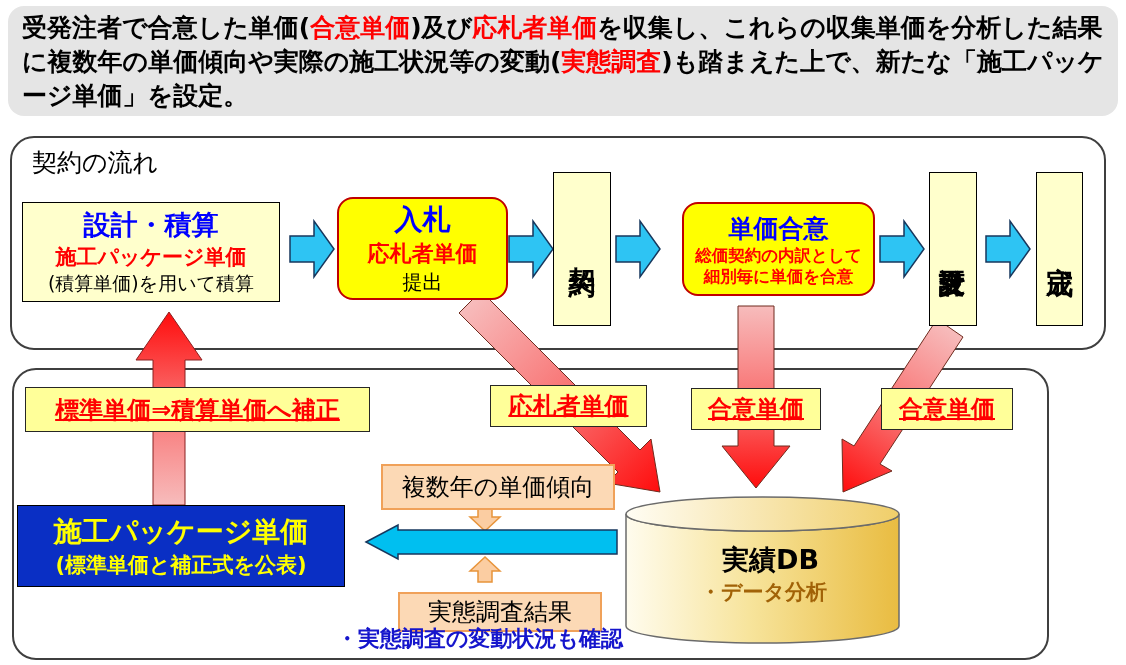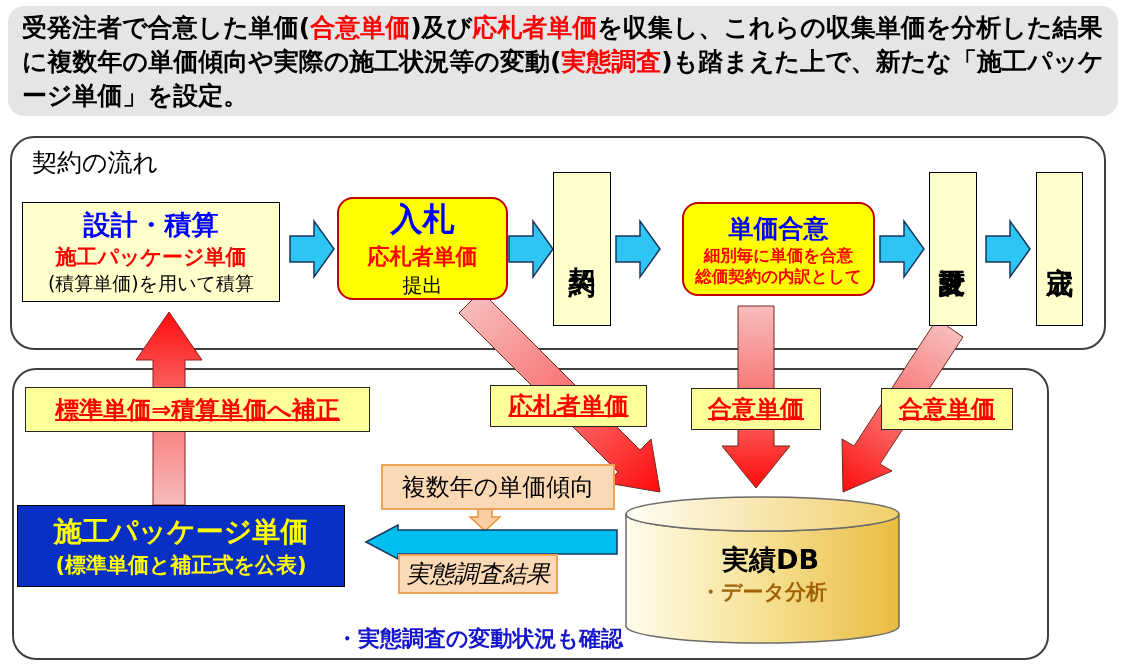--- a/index.html
+++ b/index.html
@@ -29,21 +29,21 @@
   .t-blue { color:#0000FF; font-weight:700; }
   .t-red  { color:#FF0000; font-weight:700; }
   .t-black{ color:#000; }
   .vert { writing-mode:vertical-rl; text-orientation:upright; font-weight:700; color:#000; letter-spacing:4px; }
 
   .box-design { left:22px; top:202px; width:258px; height:100px; }
   .box-design .l1 { font-size:27px; }
   .box-design .l2 { font-size:21px; }
   .box-design .l3 { font-size:19px; }
   .box-bid { left:337px; top:197px; width:171px; height:103px; }
-  .box-bid .l1 { font-size:32px; }
+  .box-bid .l1 { font-size:28px; }
   .box-bid .l2 { font-size:22px; }
   .box-bid .l3 { font-size:20px; }
   .box-contract { left:553px; top:172px; width:58px; height:154px; font-size:27px; }
   .box-agree { left:682px; top:202px; width:193px; height:94px; }
   .box-agree .l1 { font-size:25px; }
   .box-agree .l2 { font-size:16.5px; font-weight:600; line-height:21px; }
   .box-change { left:929px; top:172px; width:48px; height:154px; font-size:26px; letter-spacing:1px; }
   .box-done { left:1036px; top:172px; width:47px; height:154px; font-size:27px; }
 
   
@@ -59,21 +59,21 @@
   .package-box { position:absolute; left:17px; top:505px; width:328px; height:82px;
     background:#0A2FC4; border:1.5px solid #000; color:#FFFF00; text-align:center;
     display:flex; flex-direction:column; justify-content:center; }
   .package-box .l1 { font-size:28px; font-weight:700; }
   .package-box .l2 { font-size:21px; font-weight:700; }
 
   
   .orange-box { position:absolute; background:#FCD9B5; border:2px solid #F0A159; color:#000;
     display:flex; align-items:center; justify-content:center;margin-left:8px; }
   .box-trend { left:373px; top:464px; width:234px; height:46px; font-size:24px; }
-  .box-survey { left:390px; top:554px; width:160px; height:40px; font-size:24px;font-style:italic; }
+  .box-survey { left:390px; top:592px; width:204px; height:40px; font-size:24px; }
 
   .note-blue { position:absolute; left:336px; top:624px; font-size:22px; font-weight:700; color:#1515CC; }
 
   .db-title { position:absolute; left:626px; top:542px; width:273px; text-align:center;
     font-size:27px; font-weight:700; color:#000;padding-left:16px; }
   .db-sub { position:absolute; left:700px; top:578px; font-size:21px; font-weight:700; color:#a16207; }
 </style>
 </head>
 <body>
 
@@ -152,22 +152,22 @@
   <div class="fbox bright box-bid">
     <div class="l1 t-blue">入札</div>
     <div class="l2 t-red">応札者単価</div>
     <div class="l3 t-black">提出</div>
   </div>
 
   <div class="fbox pale box-contract vert">契約</div>
 
   <div class="fbox bright box-agree">
     <div class="l1 t-blue">単価合意</div>
+    <div class="l2 t-red">総価契約の内訳として</div>
     <div class="l2 t-red">細別毎に単価を合意</div>
-    <div class="l2 t-red">総価契約の内訳として</div>
   </div>
 
   <div class="fbox pale box-change vert">設計変更</div>
   <div class="fbox pale box-done vert">完成</div>
 
   <div class="tag tag-correction">標準単価⇒積算単価へ補正</div>
   <div class="tag tag-bidder">応札者単価</div>
   <div class="tag tag-agree1">合意単価</div>
   <div class="tag tag-agree2">合意単価</div>
 

